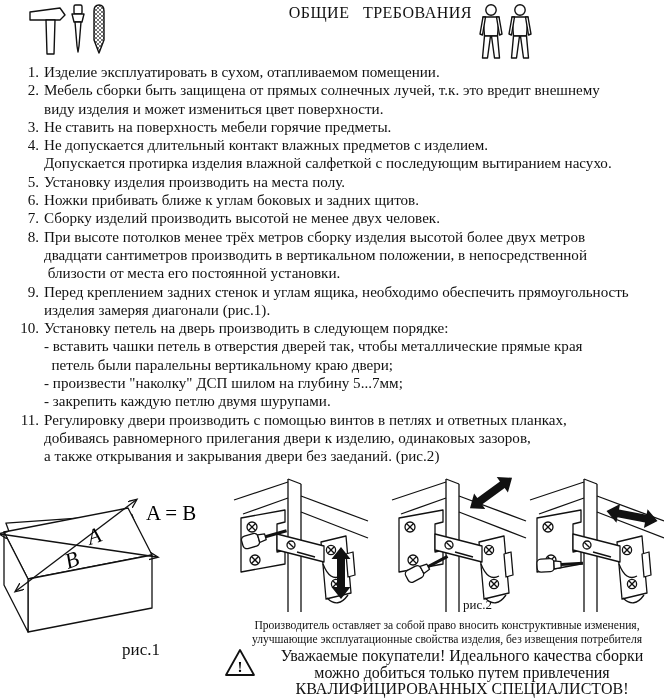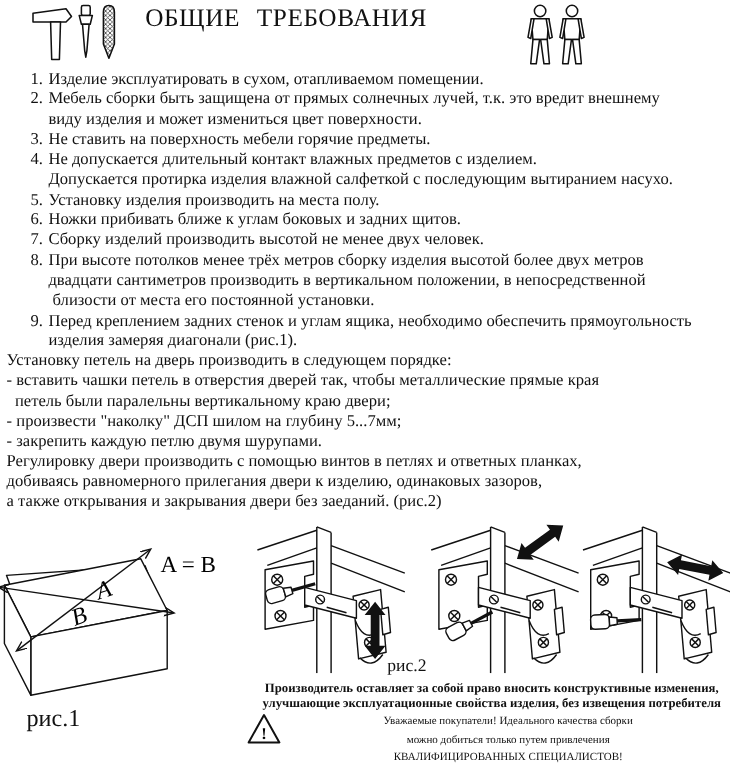--- a/index.html
+++ b/index.html
@@ -1,35 +1,35 @@
 <!DOCTYPE html>
 <html><head>
 <meta charset="utf-8">
 <style>
   html,body{margin:0;padding:0}
   body{position:relative;width:664px;height:700px;background:#ffffff;color:#111;
        font-family:"Liberation Serif", serif;overflow:hidden}
   .abs{position:absolute}
-  #page-title{left:132px;top:4px;width:340px;text-align:left;font-size:23px;
+  #page-title{left:132px;top:4px;width:340px;text-align:right;font-size:16px;
               letter-spacing:.5px;word-spacing:9px;white-space:nowrap}
   #tools-icons{left:24px;top:2px}
   #persons-icons{left:478px;top:2px}
   #req-list{left:6px;top:63px;width:654px;font-size:15.1px;line-height:18.3px}
   .req-item{display:flex}
   .req-num{width:33px;text-align:right;padding-right:5px;flex:none}
   .req-text{white-space:pre-wrap;flex:1}
   #fig1{left:0;top:487px}
-  #fig1-caption{left:24px;top:640px;width:136px;text-align:left;font-size:22px}
-  #fig2-caption{left:352px;top:597px;width:140px;text-align:left;font-size:16px}
+  #fig1-caption{left:24px;top:640px;width:136px;text-align:right;font-size:17px}
+  #fig2-caption{left:352px;top:597px;width:140px;text-align:right;font-size:13px}
   .hinge{position:absolute;top:472px}
   #hinge1{left:231px}#hinge2{left:389px}#hinge3{left:527px}
   #manufacturer-note{left:230px;top:619px;width:434px;text-align:center;font-size:11.6px;
-                     font-weight:bold;line-height:13.5px;white-space:pre-line}
+                     font-weight:normal;line-height:13.5px;white-space:pre-line}
   #warning{left:224px;top:648px;width:440px;display:flex;align-items:flex-start;gap:4px}
-  #warning-text{flex:1;text-align:center;font-size:10px;line-height:16.5px;white-space:pre-line}
+  #warning-text{flex:1;text-align:center;font-size:16px;line-height:16.5px;white-space:pre-line}
   svg{display:block}
   svg text{font-family:"Liberation Serif", serif}
 </style>
 </head>
 <body>
 
 <svg width="0" height="0" style="position:absolute" aria-hidden="true">
   <defs>
     <pattern id="hatchp" width="4" height="4" patternUnits="userSpaceOnUse">
       <path d="M0,4 L4,0" stroke="#333" stroke-width="0.7" fill="none"></path>
@@ -159,27 +159,29 @@
     <span class="req-text">При высоте потолков менее трёх метров сборку изделия высотой более двух метров
 двадцати сантиметров производить в вертикальном положении, в непосредственной
  близости от места его постоянной установки.</span>
   </div>
   <div class="req-item">
     <span class="req-num">9.</span>
     <span class="req-text">Перед креплением задних стенок и углам ящика, необходимо обеспечить прямоугольность
 изделия замеряя диагонали (рис.1).</span>
   </div>
   <div class="req-item">
+    <span class="req-num">10.</span>
     <span class="req-text">Установку петель на дверь производить в следующем порядке:
 - вставить чашки петель в отверстия дверей так, чтобы металлические прямые края
   петель были паралельны вертикальному краю двери;
 - произвести "наколку" ДСП шилом на глубину 5...7мм;
 - закрепить каждую петлю двумя шурупами.</span>
   </div>
   <div class="req-item">
+    <span class="req-num">11.</span>
     <span class="req-text">Регулировку двери производить с помощью винтов в петлях и ответных планках,
 добиваясь равномерного прилегания двери к изделию, одинаковых зазоров,
 а также открывания и закрывания двери без заеданий. (рис.2)</span>
   </div>
 </div>
 
 <svg id="fig1" class="abs" width="216" height="150" viewBox="0 0 216 150">
   <g stroke="#111" stroke-width="1.3" fill="#fff" stroke-linejoin="round">
     <polygon points="4,45 128,21 152,68 28,92" transform="rotate(7 78 56)"></polygon>
     <polygon points="4,45 128,21 152,68 28,92"></polygon>

